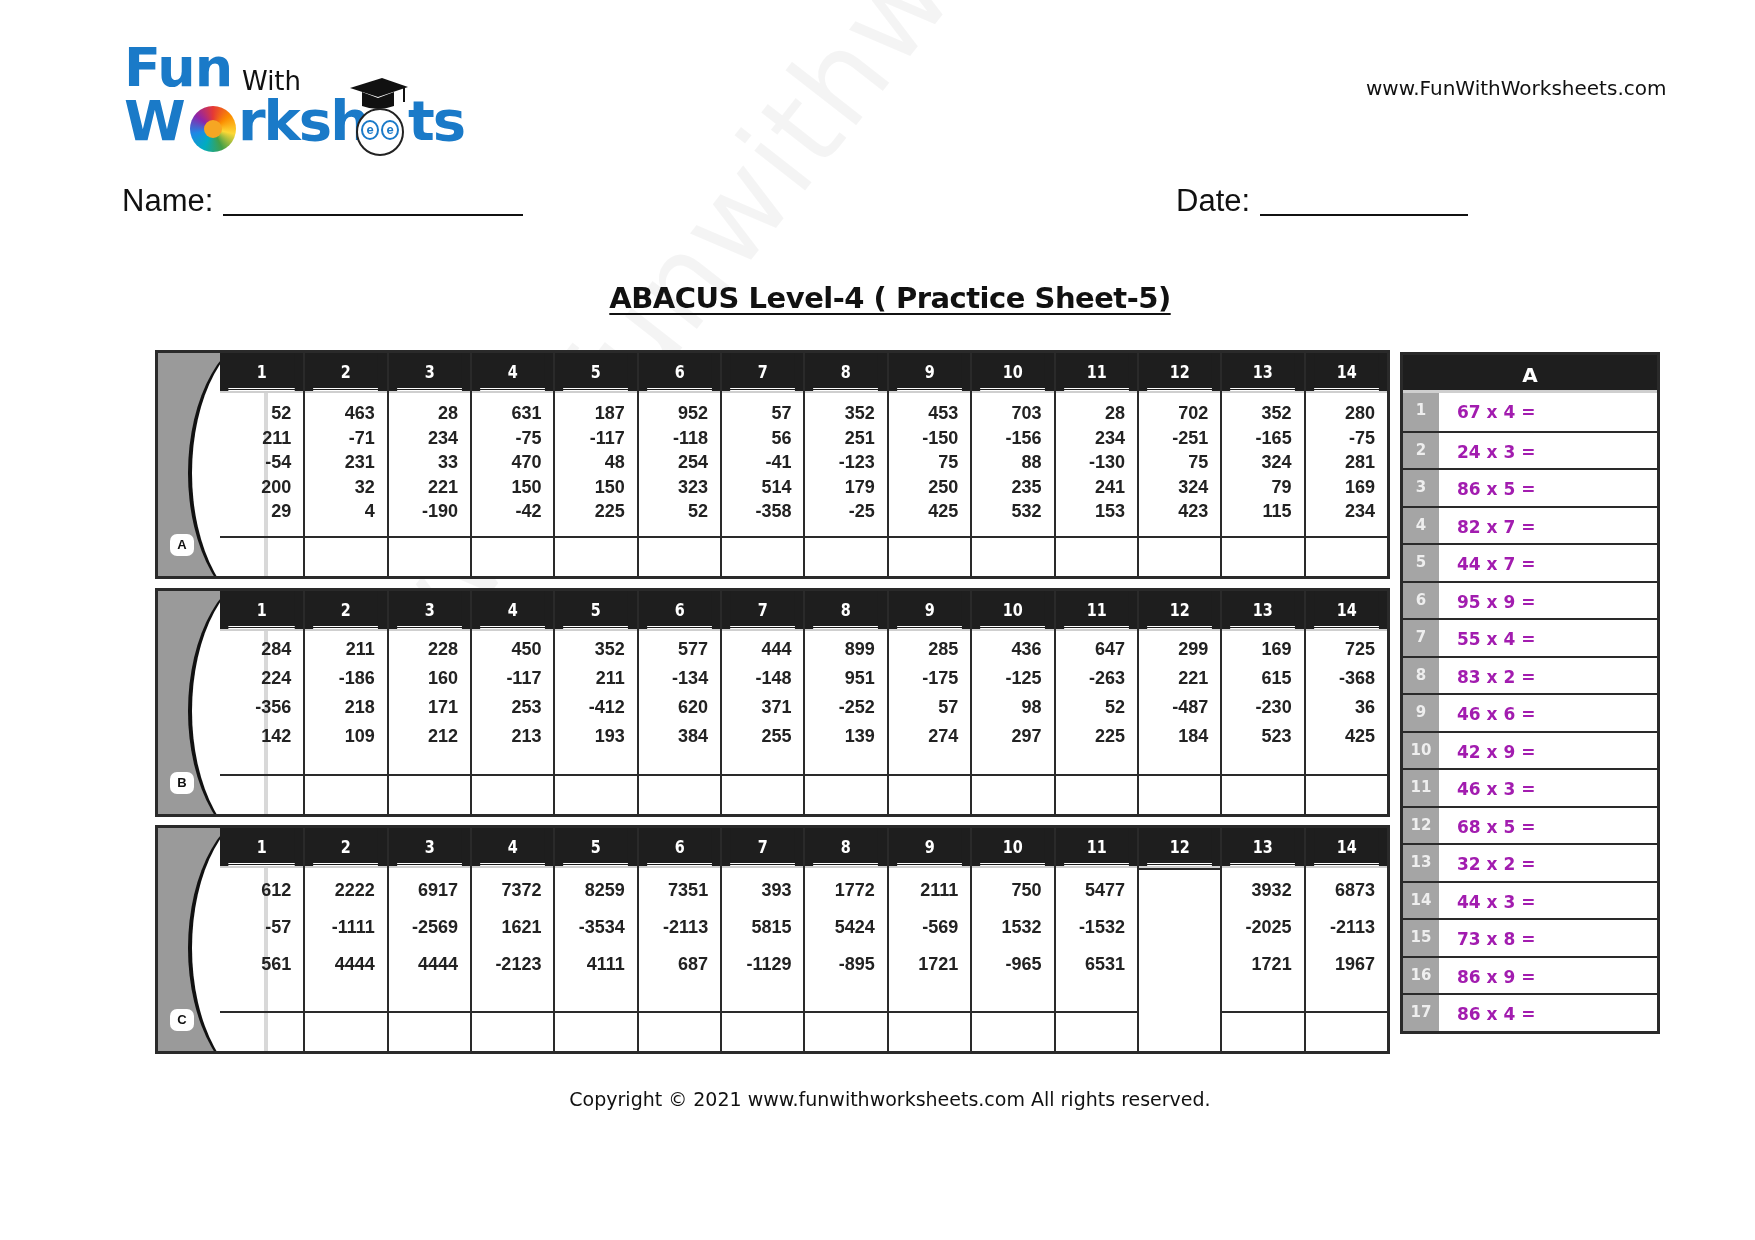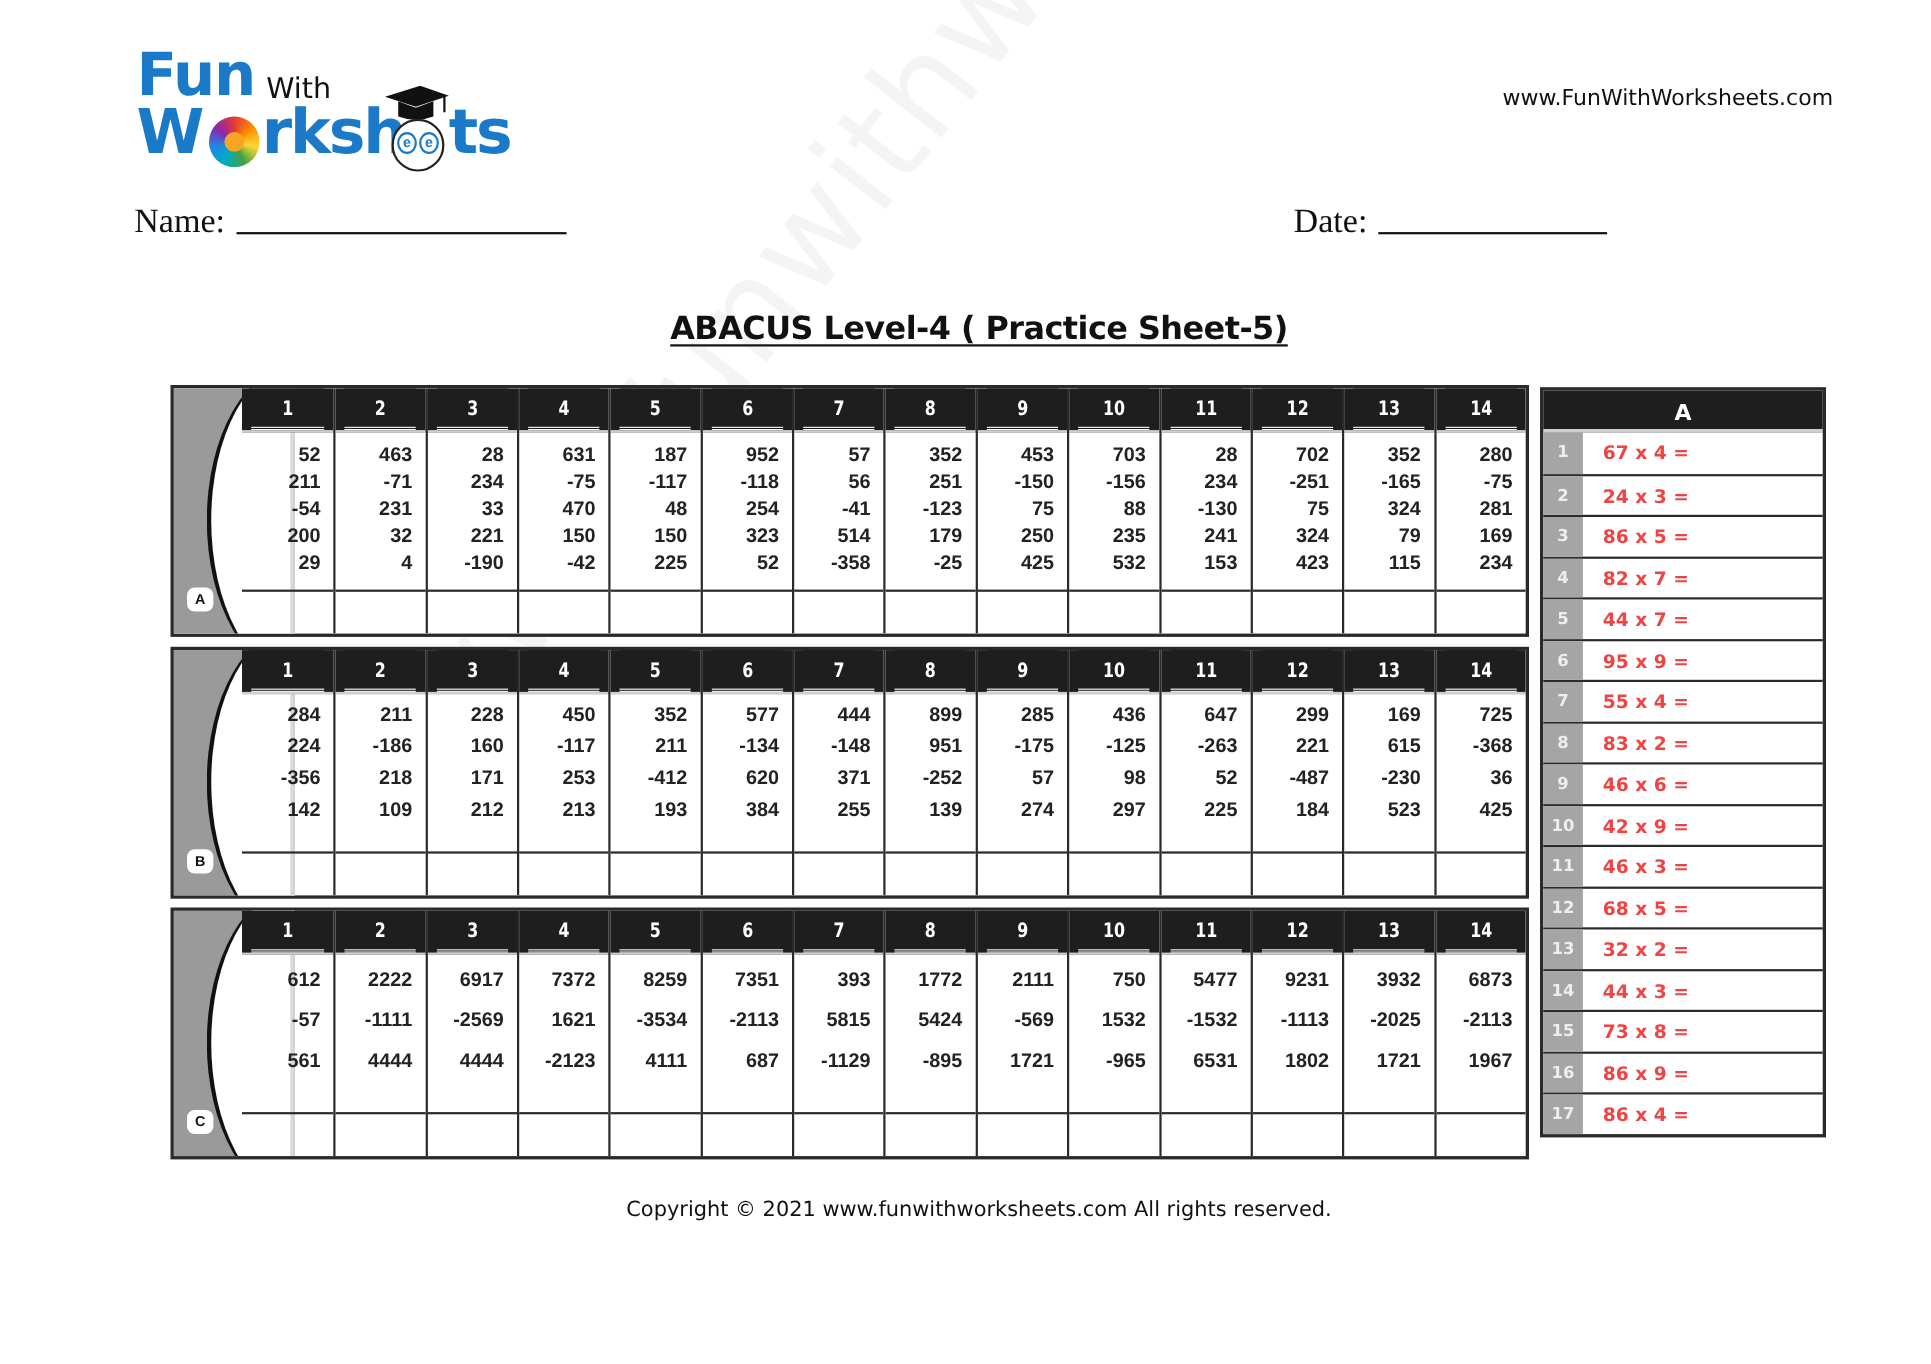--- a/index.html
+++ b/index.html
@@ -22,21 +22,21 @@
     background: conic-gradient(#e53935, #fb8c00, #fdd835, #43a047, #00acc1, #1e88e5, #8e24aa, #e53935); }
   .logo .flower::after { content:""; position:absolute; left:14px; top:14px; width:18px; height:18px; border-radius:50%; background:#f6a623; }
   .logo .rksh { position: absolute; left: 116px; top: 52px; font-family: "DejaVu Sans", sans-serif; font-size: 56px; font-weight: bold; color: #1a7ac8; letter-spacing: -2px; }
   .logo .face { position: absolute; left: 234px; top: 72px; width: 48px; height: 48px; border: 2px solid #222; border-radius: 50%; background: #fff; }
   .logo .face .eye { position: absolute; top: 10px; width: 18px; height: 20px; border: 2px solid #1a7ac8; border-radius: 50%; font-size: 13px; font-weight: bold; color: #1a7ac8; text-align: center; line-height: 15px; }
   .logo .cap { position: absolute; left: 226px; top: 42px; width: 62px; height: 34px; }
   .logo .ts { position: absolute; left: 286px; top: 52px; font-family: "DejaVu Sans", sans-serif; font-size: 56px; font-weight: bold; color: #1a7ac8; letter-spacing: -2px; }
 
   .site-url { position: absolute; left: 1366px; top: 76px; font-family: "DejaVu Sans", sans-serif; font-size: 20px; color: #111; }
 
-  .field { position: absolute; font-family: Liberation Serif, serif; font-size: 31px; color: #111; display: flex; align-items: flex-start; }
+  .field { position: absolute; font-family: Liberation Sans, sans-serif; font-size: 31px; color: #111; display: flex; align-items: center; }
   .field .line { display: inline-block; border-bottom: 2px solid #111; margin-left: 10px; height: 30px; }
   .name-field { left: 122px; top: 183px; }
   .date-field { left: 1176px; top: 183px; }
 
   .title { position: absolute; left: 0; width: 1780px; top: 281px; text-align: center; font-family: "DejaVu Sans", sans-serif; font-size: 29px; font-weight: bold; text-decoration: underline; text-underline-offset: 5px; color: #111; letter-spacing: -0.5px; }
 
   
   .section { position: absolute; left: 155px; width: 1235px; height: 229px; border: 3px solid #2a2a2a; background: #fff; overflow: hidden; }
   .section .tab { position: absolute; left: 0; top: 0; width: 62px; height: 100%; background: #9a9a9a; }
   .section .tab-curve { position: absolute; left: 30px; top: -20px; width: 80px; height: 280px; border-left: 4px solid #111; border-radius: 100% 0 0 100% / 50% 0 0 50%; background: #fff; box-shadow: -4px 0 0 #d8d8d8 inset; }
@@ -53,21 +53,21 @@
   #sec-c .nums div { line-height: 37px; }
   #sec-b .nums, #sec-c .nums { padding-top: 4px; }
   .grid .col:first-child .nums { padding-left: 12px; }
 
   
   .mult { position: absolute; left: 1400px; top: 352px; width: 260px; border: 3px solid #2a2a2a; background: #fff; }
   .mult .mhd { background: #1e1e1e; color: #fff; height: 38px; text-align: center; line-height: 40px; font-family: "DejaVu Sans", sans-serif; font-weight: bold; font-size: 20px; border-bottom: 3px solid #cfcfcf; }
   .mult .row { display: flex; height: 37.5px; border-top: 2px solid #2a2a2a; }
   .mult .row:first-of-type { border-top: none; }
   .mult .idx { width: 36px; background: #a5a5a5; color: #eee; font-family: "DejaVu Sans", sans-serif; font-weight: bold; font-size: 15px; text-align: center; line-height: 34px; }
-  .mult .q { flex: 1; padding-left: 18px; font-family: "DejaVu Sans", sans-serif; font-weight: bold; font-size: 17px; line-height: 38px; color: #ef4444; }
+  .mult .q { flex: 1; padding-left: 18px; font-family: "DejaVu Sans", sans-serif; font-weight: bold; font-size: 17px; line-height: 38px; color: #a21caf; }
 
   .copyright { position: absolute; left: 0; width: 1780px; top: 1088px; text-align: center; font-family: "DejaVu Sans", sans-serif; font-size: 19px; color: #111; }
 </style>
 </head>
 <body>
 
 <div class="watermark">www.funwithworksheets.com</div>
 
 <div class="logo">
   <span class="fun">Fun</span>
@@ -587,25 +587,20 @@
           <div>5477</div>
           <div>-1532</div>
           <div>6531</div>
         </div>
         <div class="ans"></div>
       </div>
       <div class="col">
         <div class="hd-wrap">
           <div class="hd">12</div>
         </div>
-        <div class="nums">
-          <div>9231</div>
-          <div>-1113</div>
-          <div>1802</div>
-        </div>
         <div class="ans"></div>
       </div>
       <div class="col">
         <div class="hd-wrap">
           <div class="hd">13</div>
         </div>
         <div class="nums">
           <div>3932</div>
           <div>-2025</div>
           <div>1721</div>

